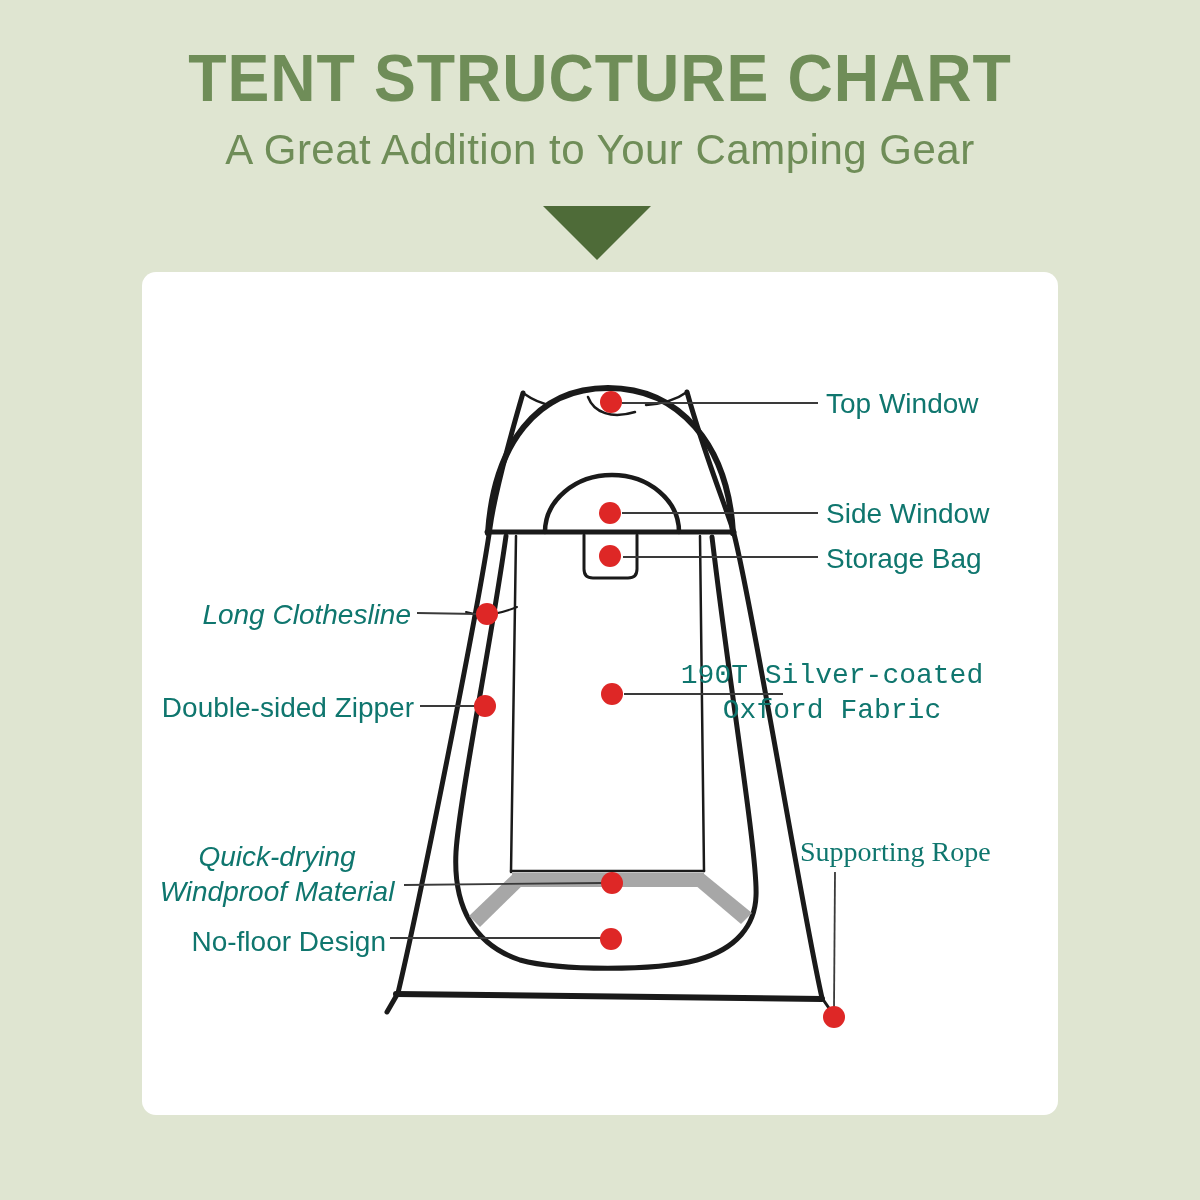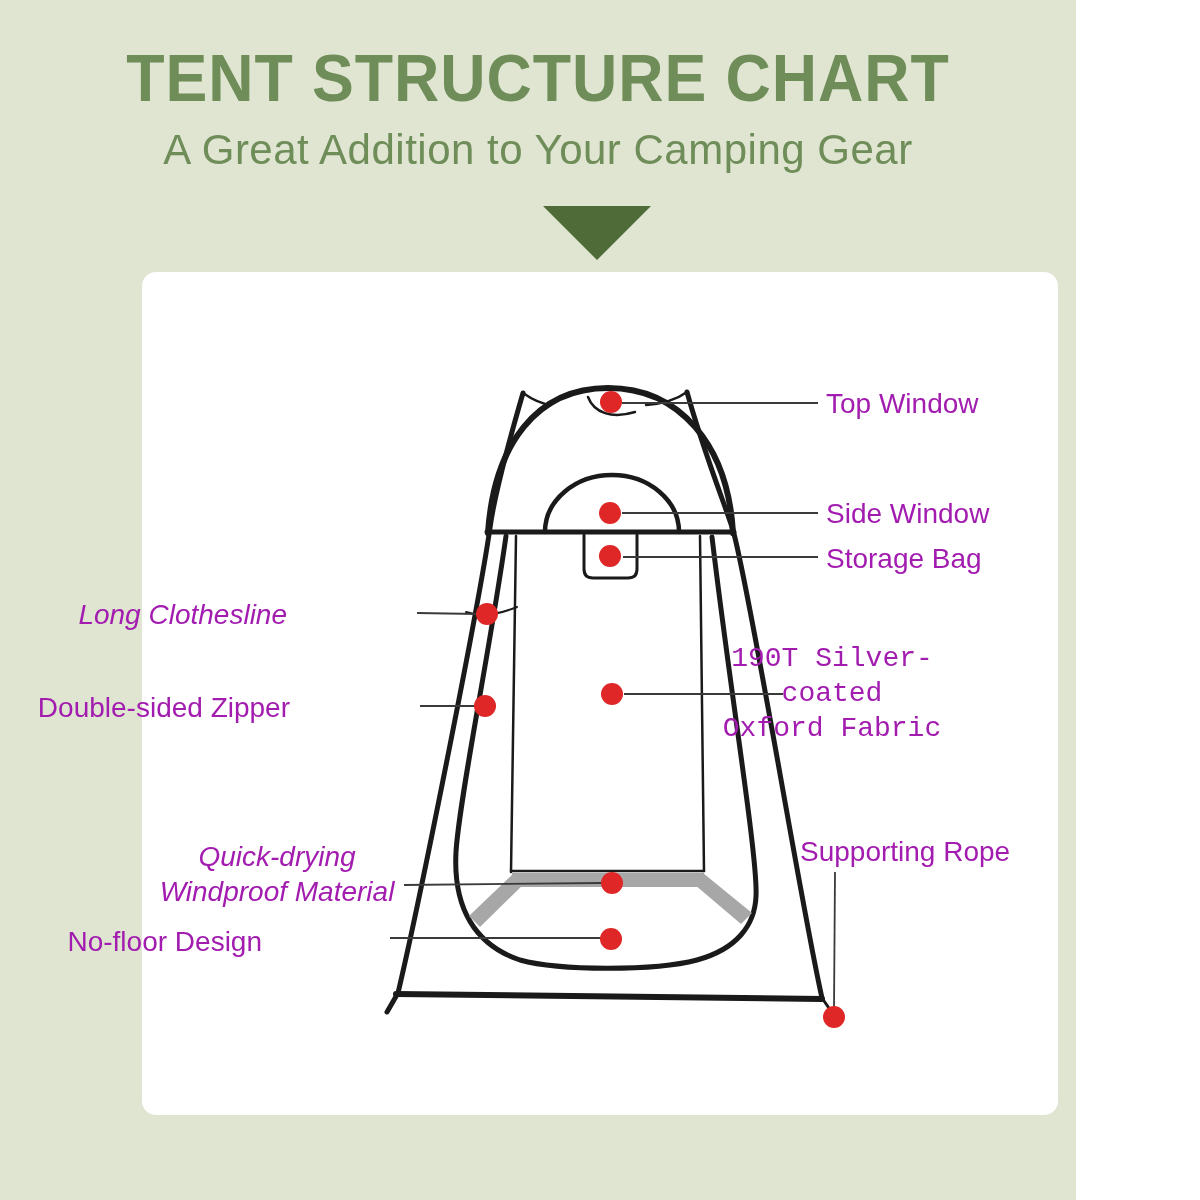--- a/index.html
+++ b/index.html
@@ -1,17 +1,17 @@
 <!DOCTYPE html>
 <html><head>
 <meta charset="utf-8">
 <style>
   html,body { margin:0; padding:0; }
   .stage {
-    position:relative; width:1076px; height:1200px;
+    position:relative; width:1200px; height:1200px;
     background:#dfe5d1; overflow:hidden;
     font-family:"Liberation Sans", sans-serif;
   }
   .title {
     position:absolute; left:0; right:0; top:40px; margin:0;
     text-align:center; font-size:66px; font-weight:700;
     color:#6f8d58; letter-spacing:1px;
     transform:scaleX(0.95); transform-origin:center;
     white-space:nowrap;
   }
@@ -30,35 +30,35 @@
   .card {
     position:absolute; left:142px; top:272px;
     width:916px; height:843px;
     background:#ffffff; border-radius:14px;
   }
   .diagram-svg {
     position:absolute; left:0; top:0; width:1200px; height:1200px;
     pointer-events:none;
   }
   .label {
-    position:absolute; font-size:28px; color:#a21caf;
+    position:absolute; font-size:28px; color:#0f766e;
     transform:translateY(-50%); white-space:pre-line;
     line-height:35px;
   }
   .label.center { transform:translate(-50%,-50%); text-align:center; }
   
   .f-top-window   { left:826px; top:403px; }
   .f-side-window  { left:826px; top:513px;text-align:right; }
   .f-storage-bag  { left:826px; top:558px; }
   .f-clothesline  { right:789px; top:614px; text-align:right;font-style:italic; }
   .f-zipper       { right:786px; top:707px; text-align:center; }
   .f-fabric       { left:832px; top:693px;font-family:Liberation Mono, monospace; }
   .f-windproof    { left:277px; top:874px;font-style:italic; }
   .f-no-floor     { right:814px; top:941px; text-align:center; }
-  .f-rope         { left:800px; top:851px; }
+  .f-rope         { left:800px; top:851px;font-family:Liberation Serif, serif; }
 </style>
 </head>
 <body>
 
 <div class="stage">
 
   <h1 class="title">TENT STRUCTURE CHART</h1>
   <div class="subtitle">A Great Addition to Your Camping Gear</div>
   <div class="triangle"></div>
 

